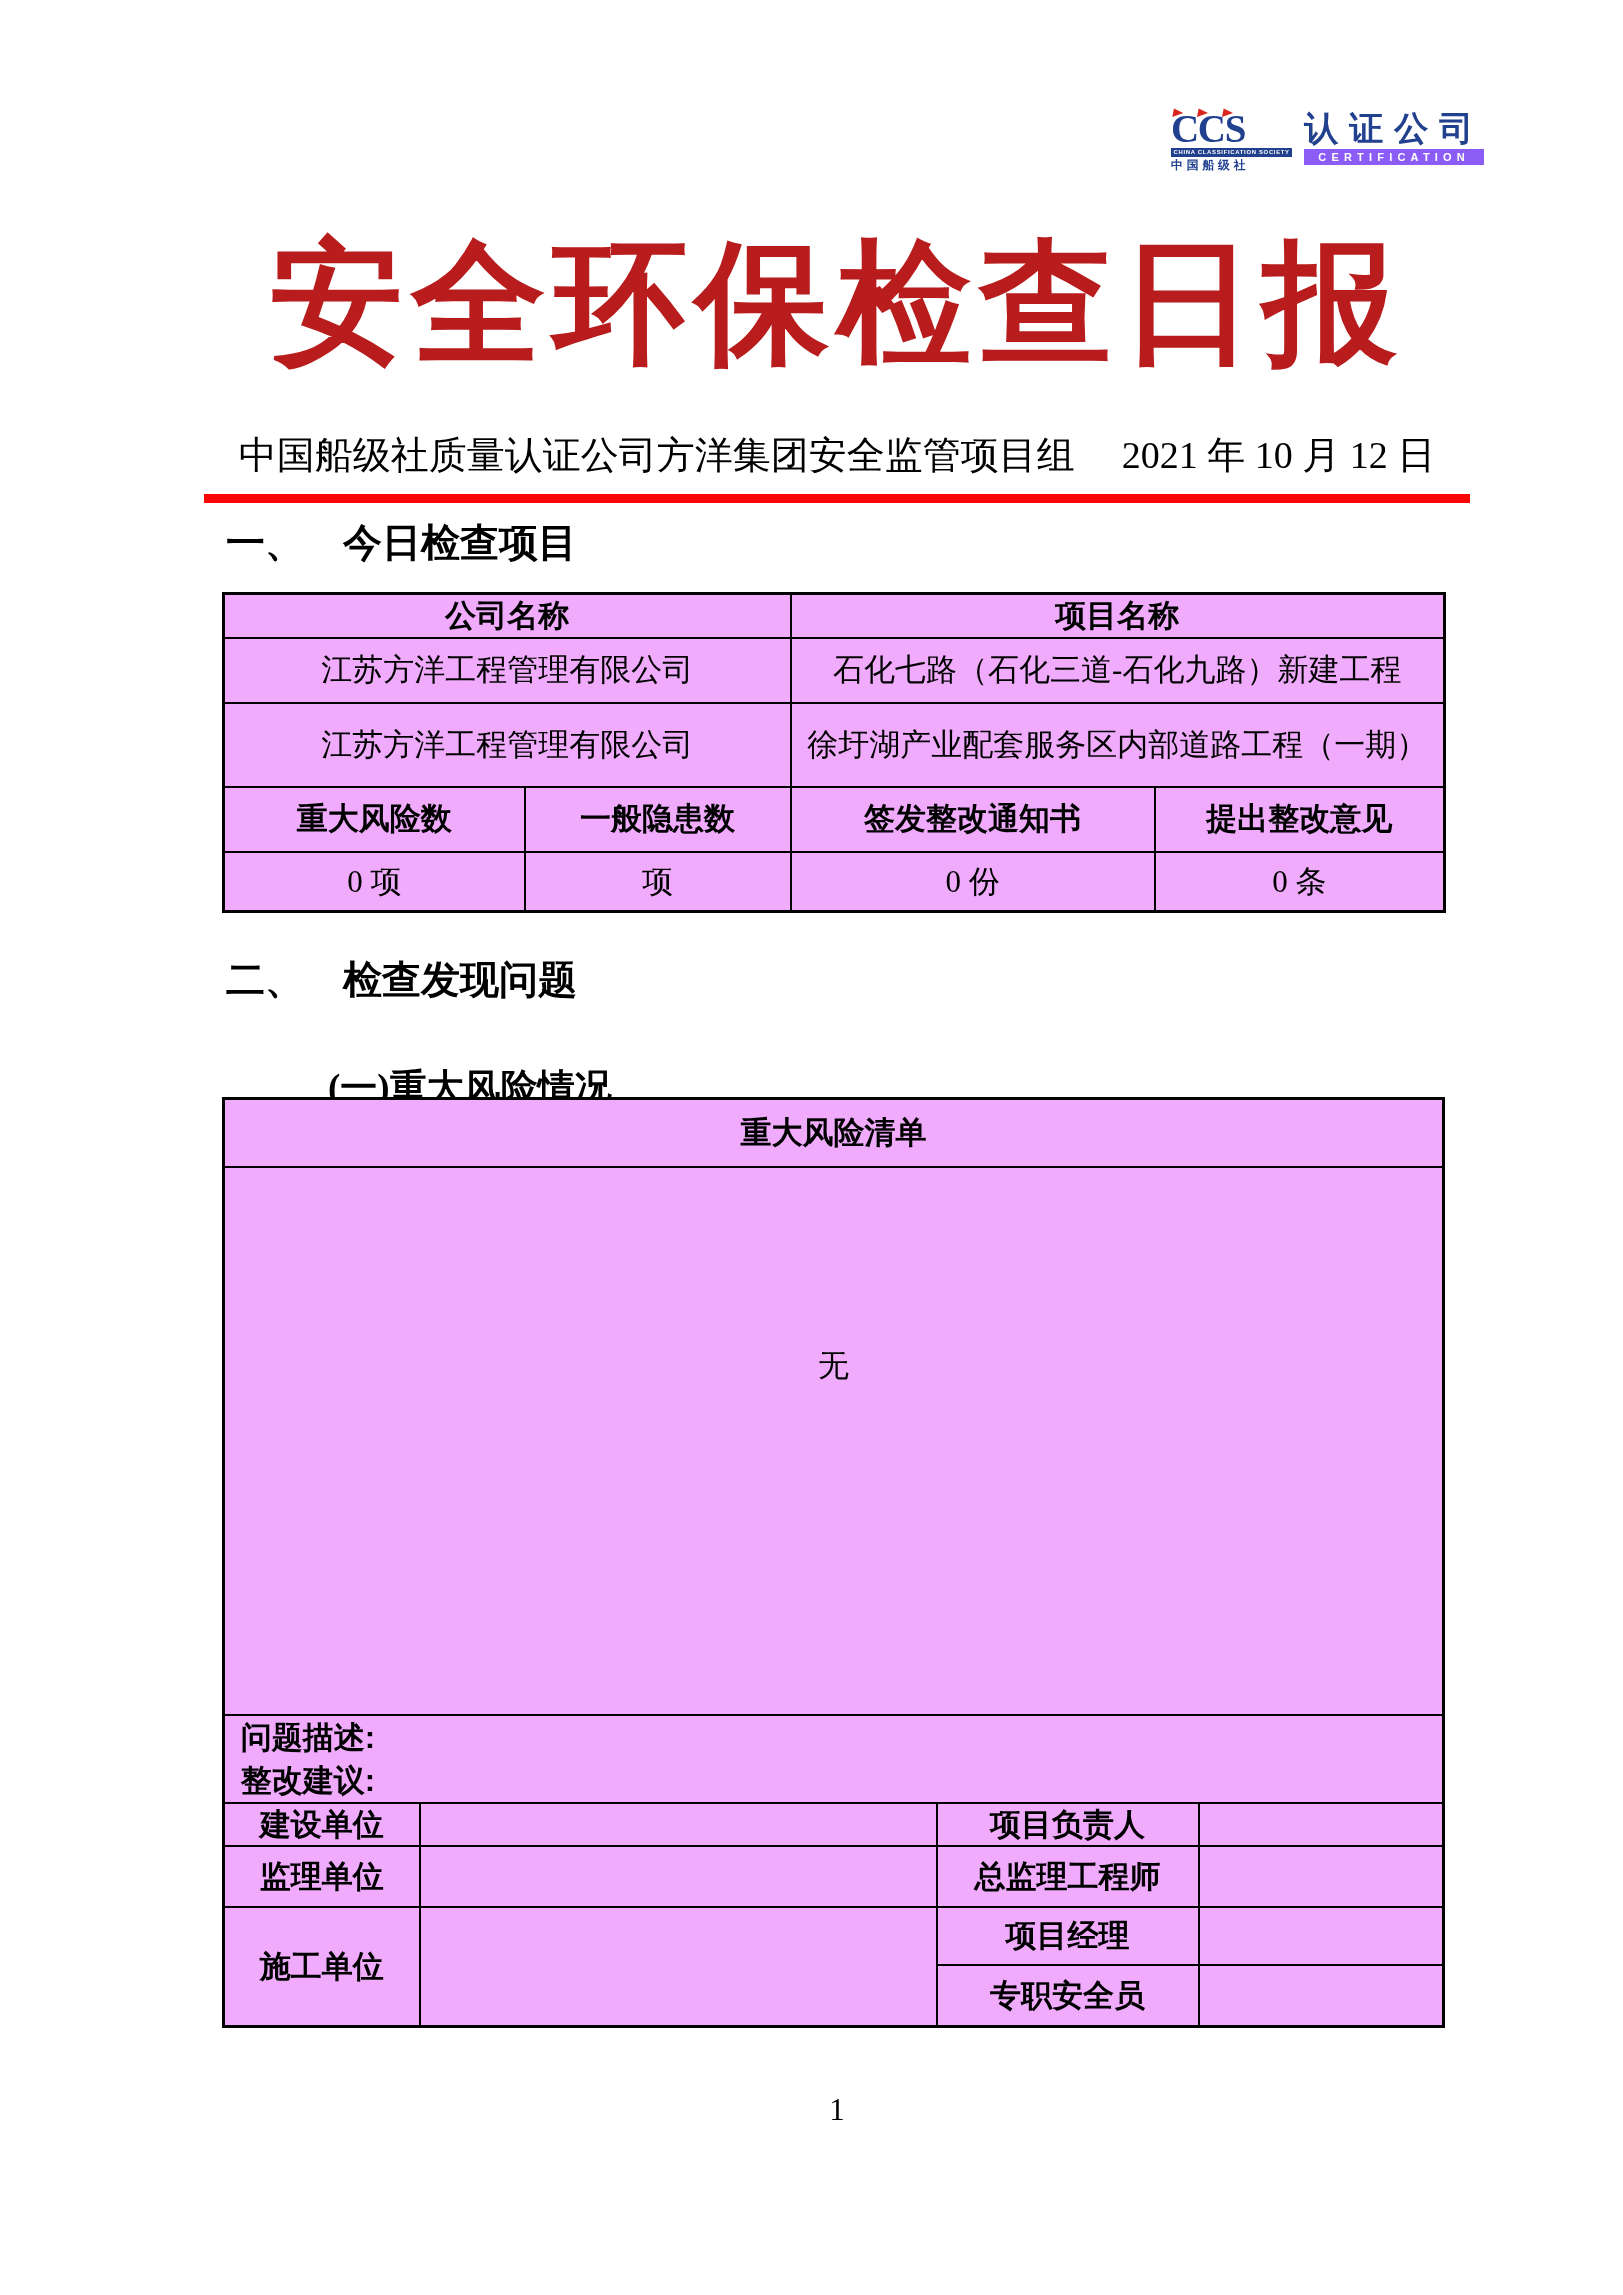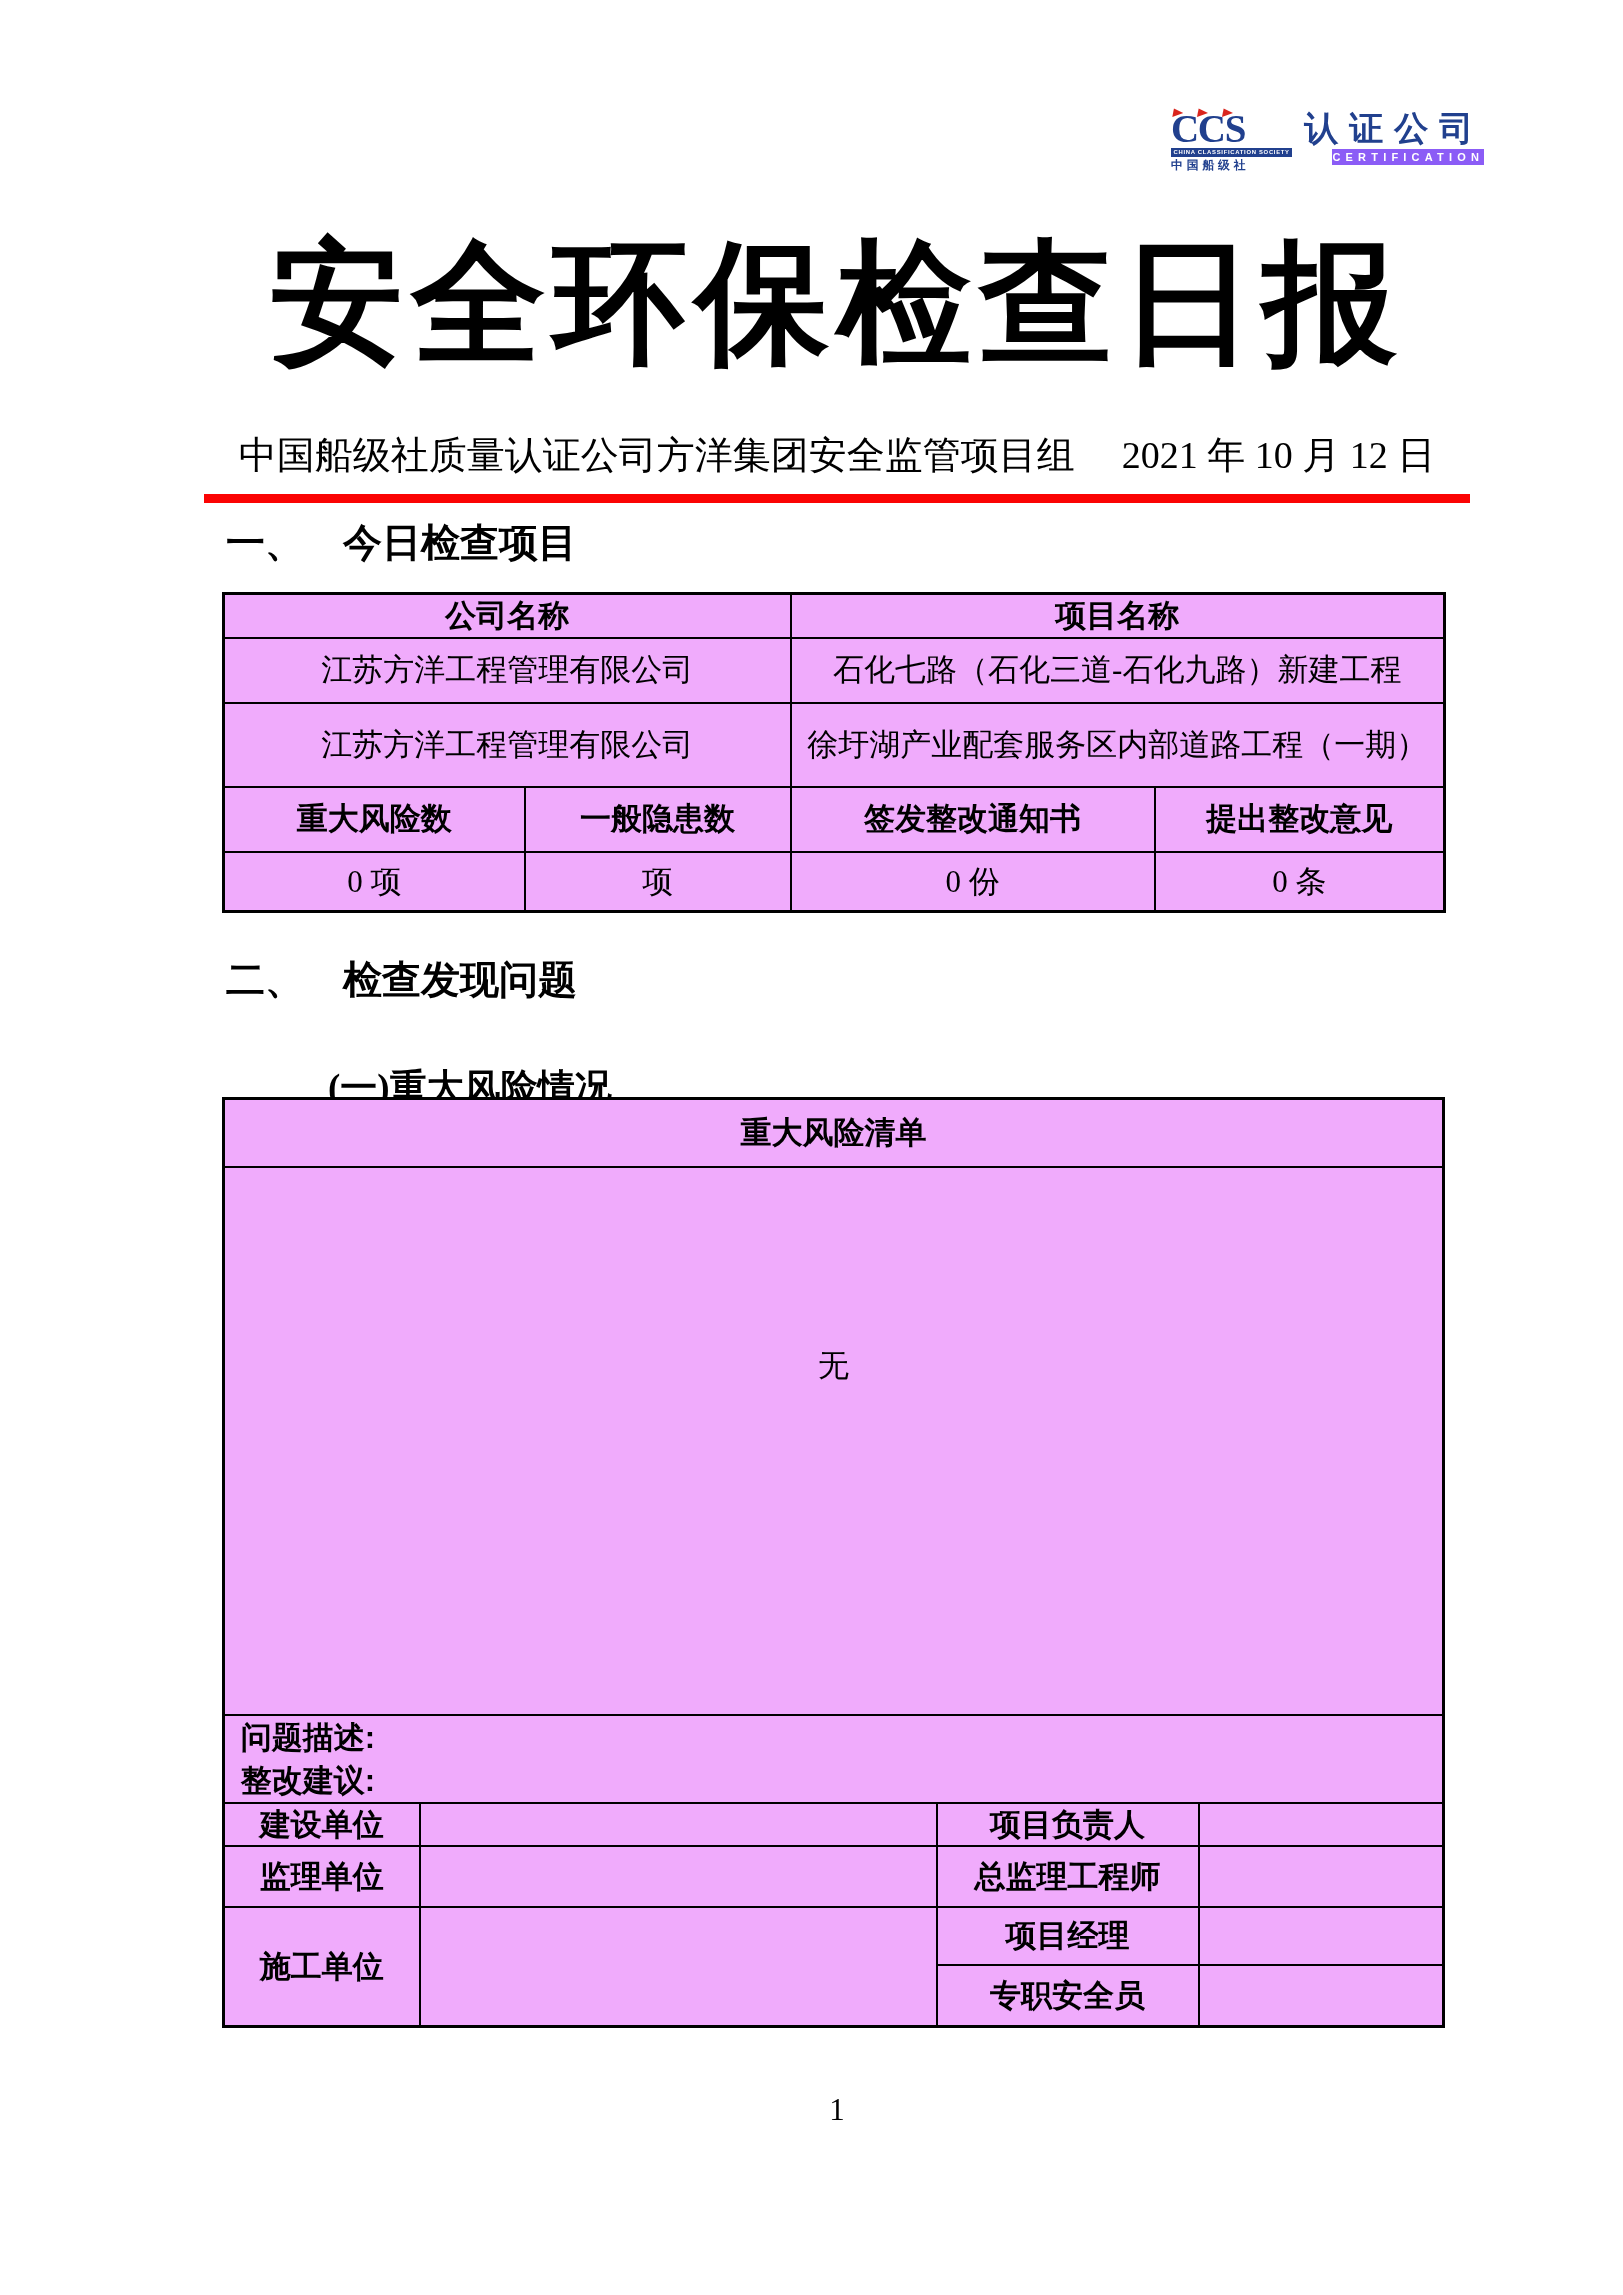--- a/index.html
+++ b/index.html
@@ -30,37 +30,37 @@
   .ccs-en-bar {
     margin-top:2px; background:#21408e; color:#fff;
     font-family:"Liberation Sans", sans-serif;
     font-size:5.9px; font-weight:bold; letter-spacing:0.7px;
     padding:1.3px 2.6px; white-space:nowrap;
   }
   .ccs-cn {
     margin-top:1.3px; color:#21408e; font-weight:bold;
     font-size:11.8px; letter-spacing:3.9px; white-space:nowrap;
   }
-  .logo-right { display:flex; flex-direction:column;align-items:flex-end; }
+  .logo-right { display:flex; flex-direction:column; }
   .cert-cn {
     color:#21408e; font-weight:bold; font-size:34px; line-height:35px;
     letter-spacing:11px; white-space:nowrap;
     font-family:"Liberation Sans", sans-serif;
   }
   .cert-en-bar {
     margin-top:2.6px; background:#8b5cf6; color:#fff; text-align:center;
     font-family:"Liberation Sans", sans-serif;
     font-size:11px; font-weight:bold; letter-spacing:5.2px;
     height:16.4px; line-height:16.4px;
   }
 
   
   .doc-title {
     position:absolute; left:204px; top:228px; width:1266px; margin:0;
-    text-align:center; color:#000000;
+    text-align:center; color:#b91c1c;
     font-family:"Liberation Sans", sans-serif;
     font-weight:bold; font-size:134px; line-height:1.12; letter-spacing:7.9px;
     white-space:nowrap;
   }
   .subtitle-row {
     position:absolute; left:204px; top:433px; width:1266px;
     display:flex; justify-content:center; align-items:baseline;
     font-size:38px; line-height:1.2; white-space:nowrap;
   }
   .subtitle-date { margin-left:47px; }

